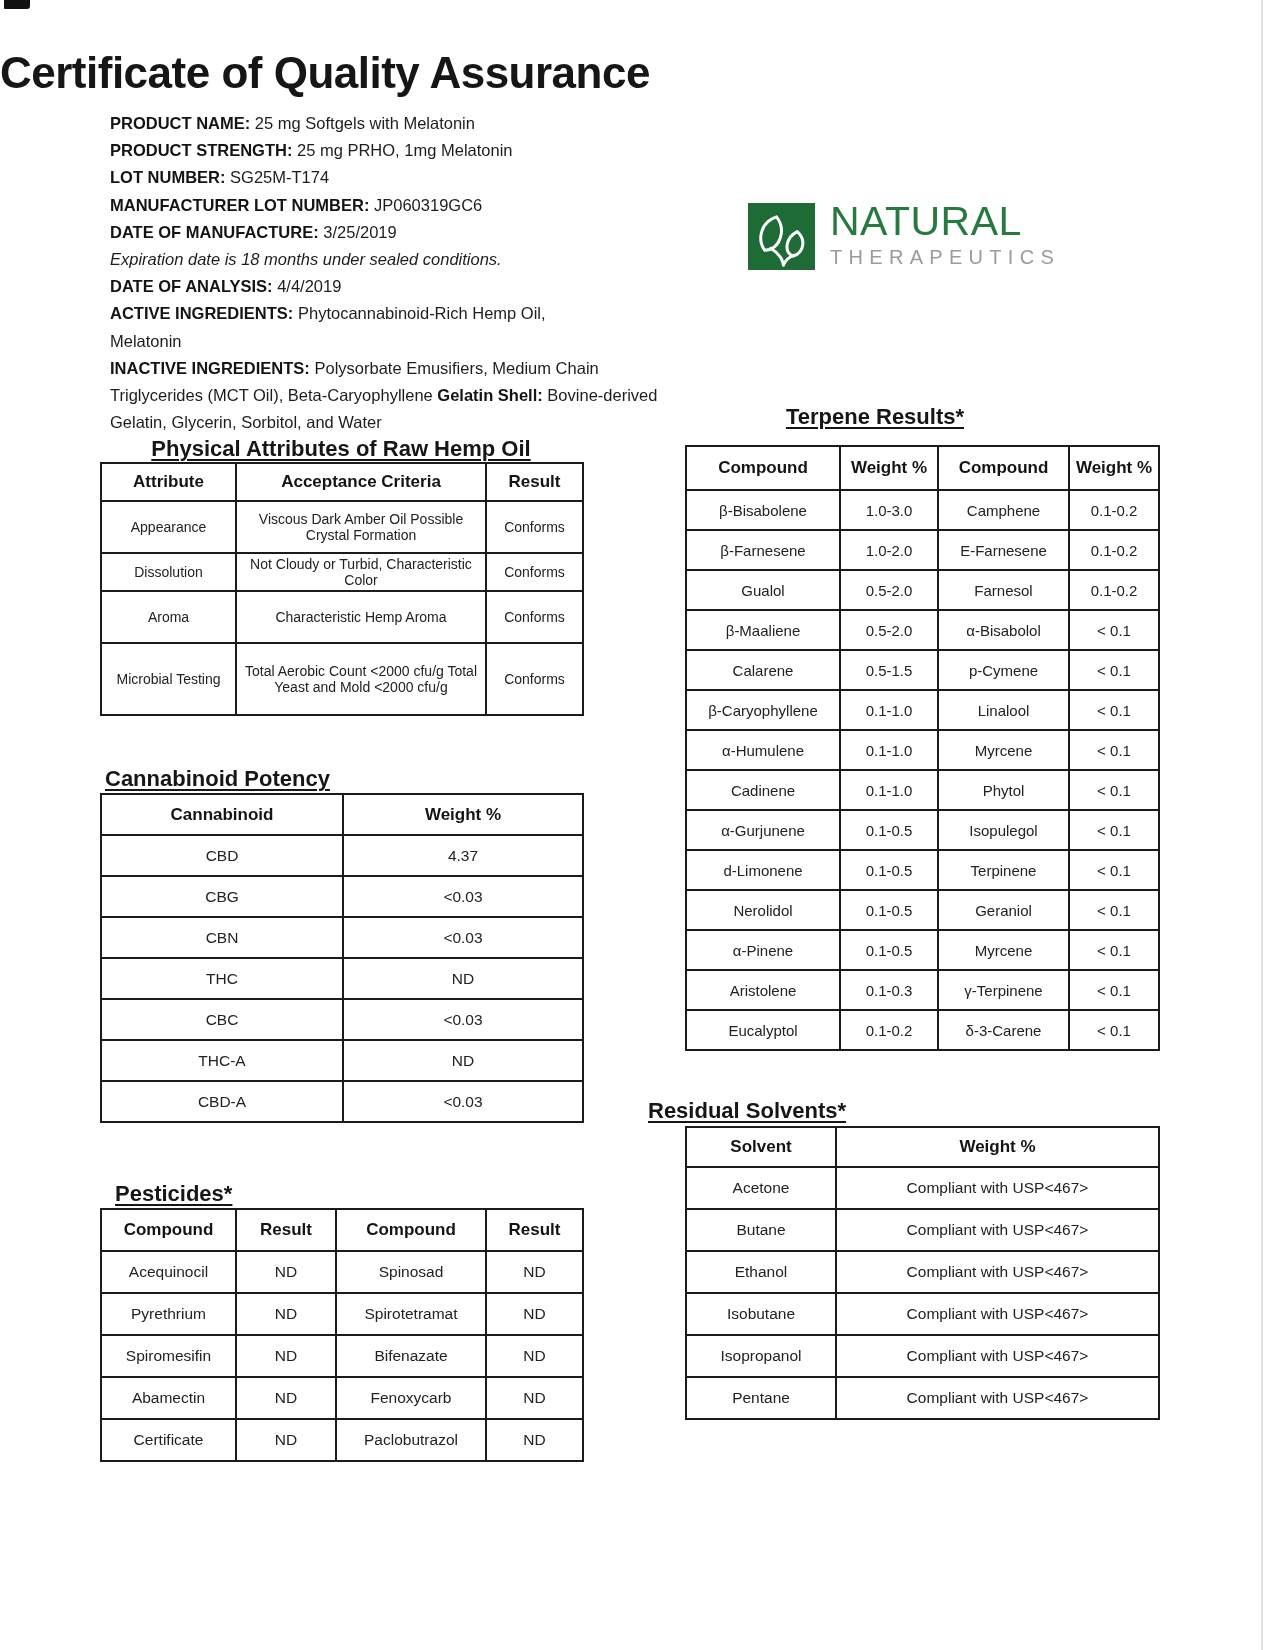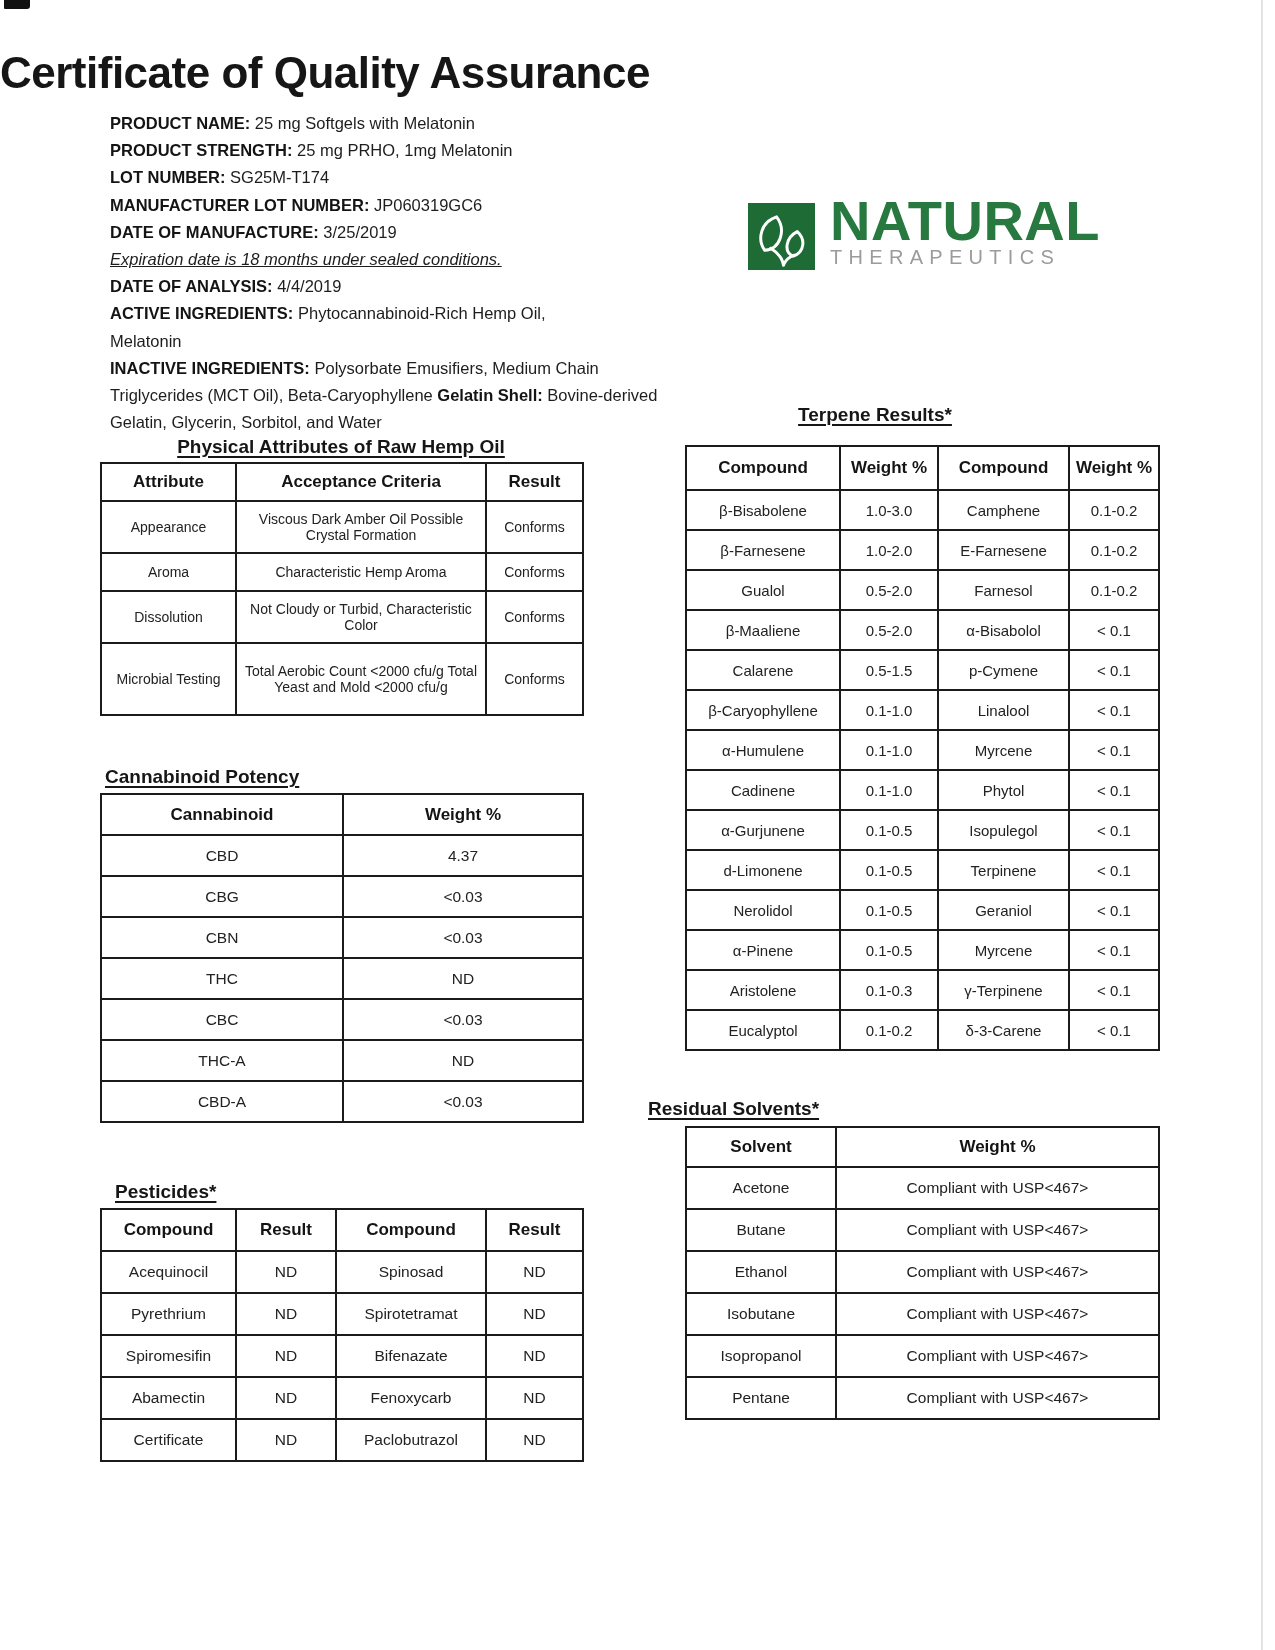--- a/index.html
+++ b/index.html
@@ -11,30 +11,30 @@
   .abs{position:absolute;}
   
   #doc-title{
     left:0;top:48px;width:1240px;text-align:left;
     font-size:44px;font-weight:700;letter-spacing:-0.5px;color:#161616;
   }
   
   #info-block{left:110px;top:110px;width:575px;font-size:16.5px;line-height:27.2px;color:#1d1d1d;}
   #info-block .line{white-space:nowrap;}
   #info-block .lbl{font-weight:700;color:#141414;}
-  #info-block .ital{font-style:italic;text-decoration:underline;}
+  #info-block .ital{font-style:italic;}
   
   #logo{left:748px;top:198px;display:flex;align-items:flex-start;}
   #logo-square{width:67px;height:67px;margin-top:5px;display:flex;align-items:center;justify-content:center;}
   #logo-text{margin-left:15px;display:flex;flex-direction:column;}
-  #logo-name{font-size:56px;font-weight:700;letter-spacing:0.5px;line-height:46px;}
+  #logo-name{font-size:41px;font-weight:400;letter-spacing:0.5px;line-height:46px;}
   #logo-sub{font-size:20px;letter-spacing:6.3px;margin-top:2px;}
   
   .section-title{
-    font-size:19px;font-weight:700;color:#161616;
+    font-size:22px;font-weight:700;color:#161616;
     text-decoration:underline;text-decoration-thickness:2px;text-underline-offset:3px;
   }
   #phys-title{left:100px;top:436px;width:482px;text-align:center;}
   #terp-title{left:695px;top:404px;width:360px;text-align:center;}
   #cann-title{left:105px;top:766px;}
   #pest-title{left:115px;top:1181px;}
   #solv-title{left:648px;top:1098px;text-align:right;}
   
   table{border-collapse:collapse;table-layout:fixed;background:#fff;}
   th,td{
@@ -133,27 +133,27 @@
       <th>Result</th>
     </tr>
   </thead>
   <tbody>
       <tr>
         <td>Appearance</td>
         <td>Viscous Dark Amber Oil Possible Crystal Formation</td>
         <td>Conforms</td>
       </tr>
       <tr>
+        <td>Dissolution</td>
+        <td>Not Cloudy or Turbid, Characteristic Color</td>
+        <td>Conforms</td>
+      </tr>
+      <tr>
         <td>Aroma</td>
         <td>Characteristic Hemp Aroma</td>
-        <td>Conforms</td>
-      </tr>
-      <tr>
-        <td>Dissolution</td>
-        <td>Not Cloudy or Turbid, Characteristic Color</td>
         <td>Conforms</td>
       </tr>
       <tr>
         <td>Microbial Testing</td>
         <td>Total Aerobic Count &lt;2000 cfu/g Total Yeast and Mold &lt;2000 cfu/g</td>
         <td>Conforms</td>
       </tr>
     </tbody>
 </table>
 

